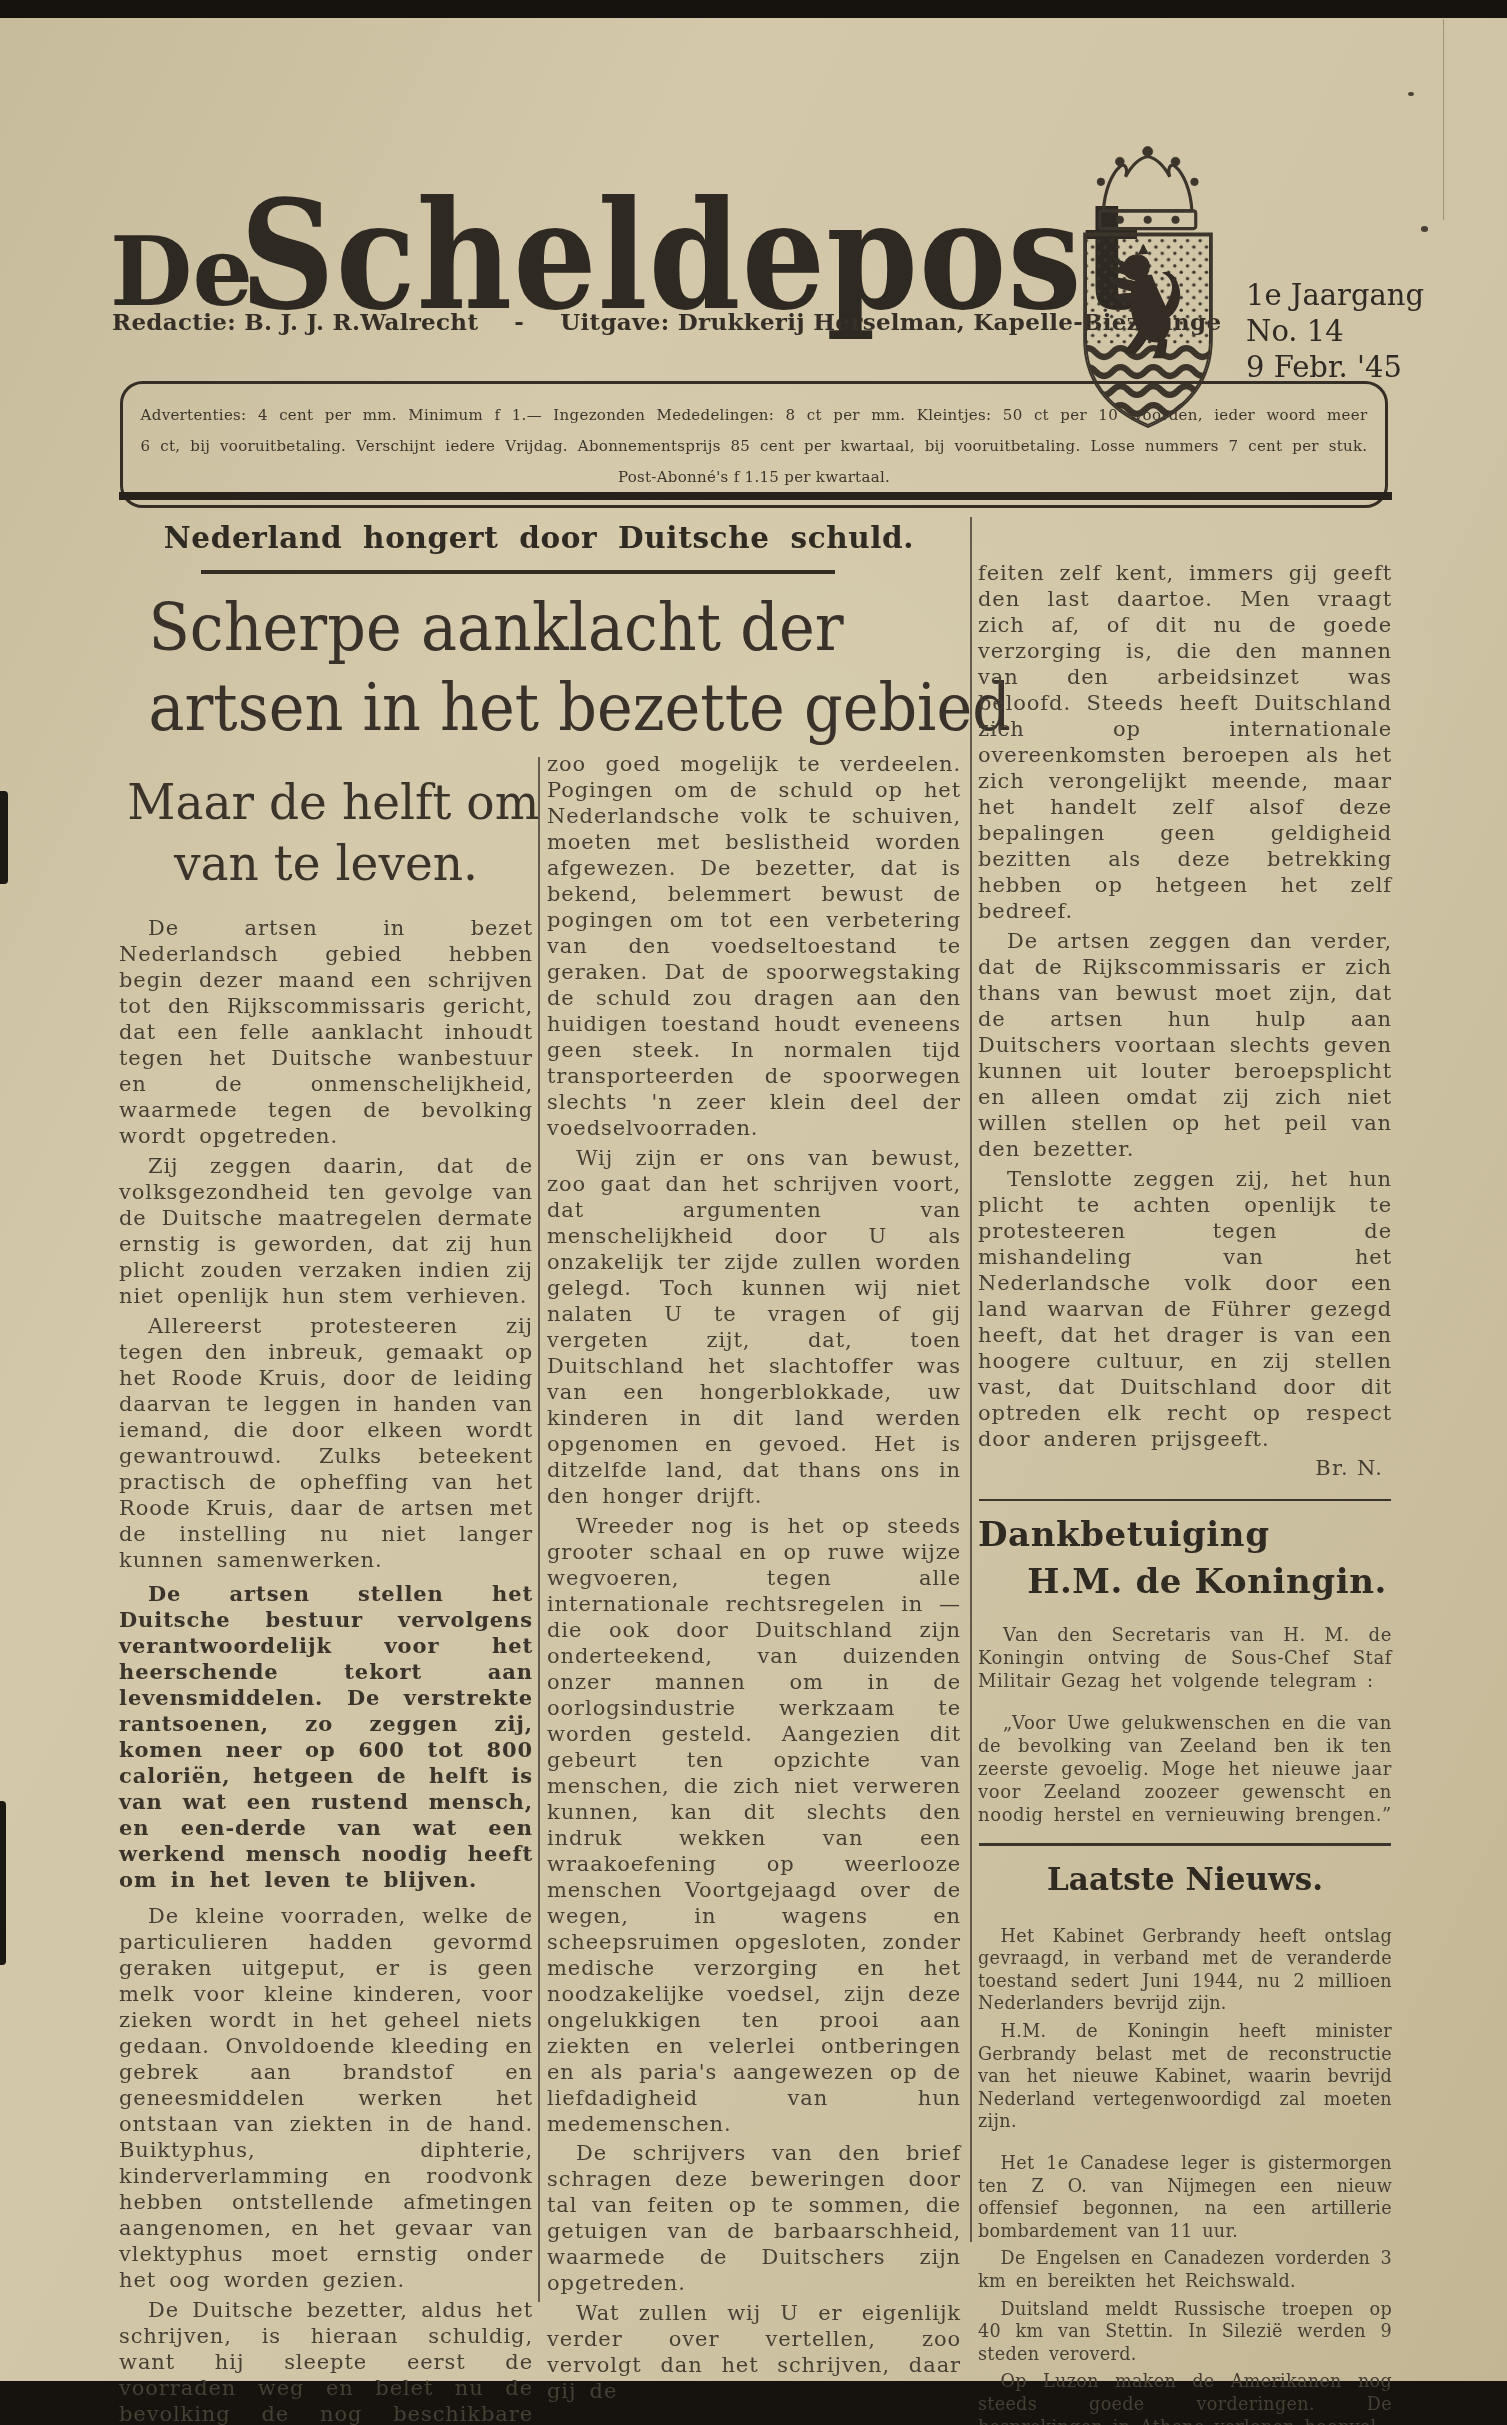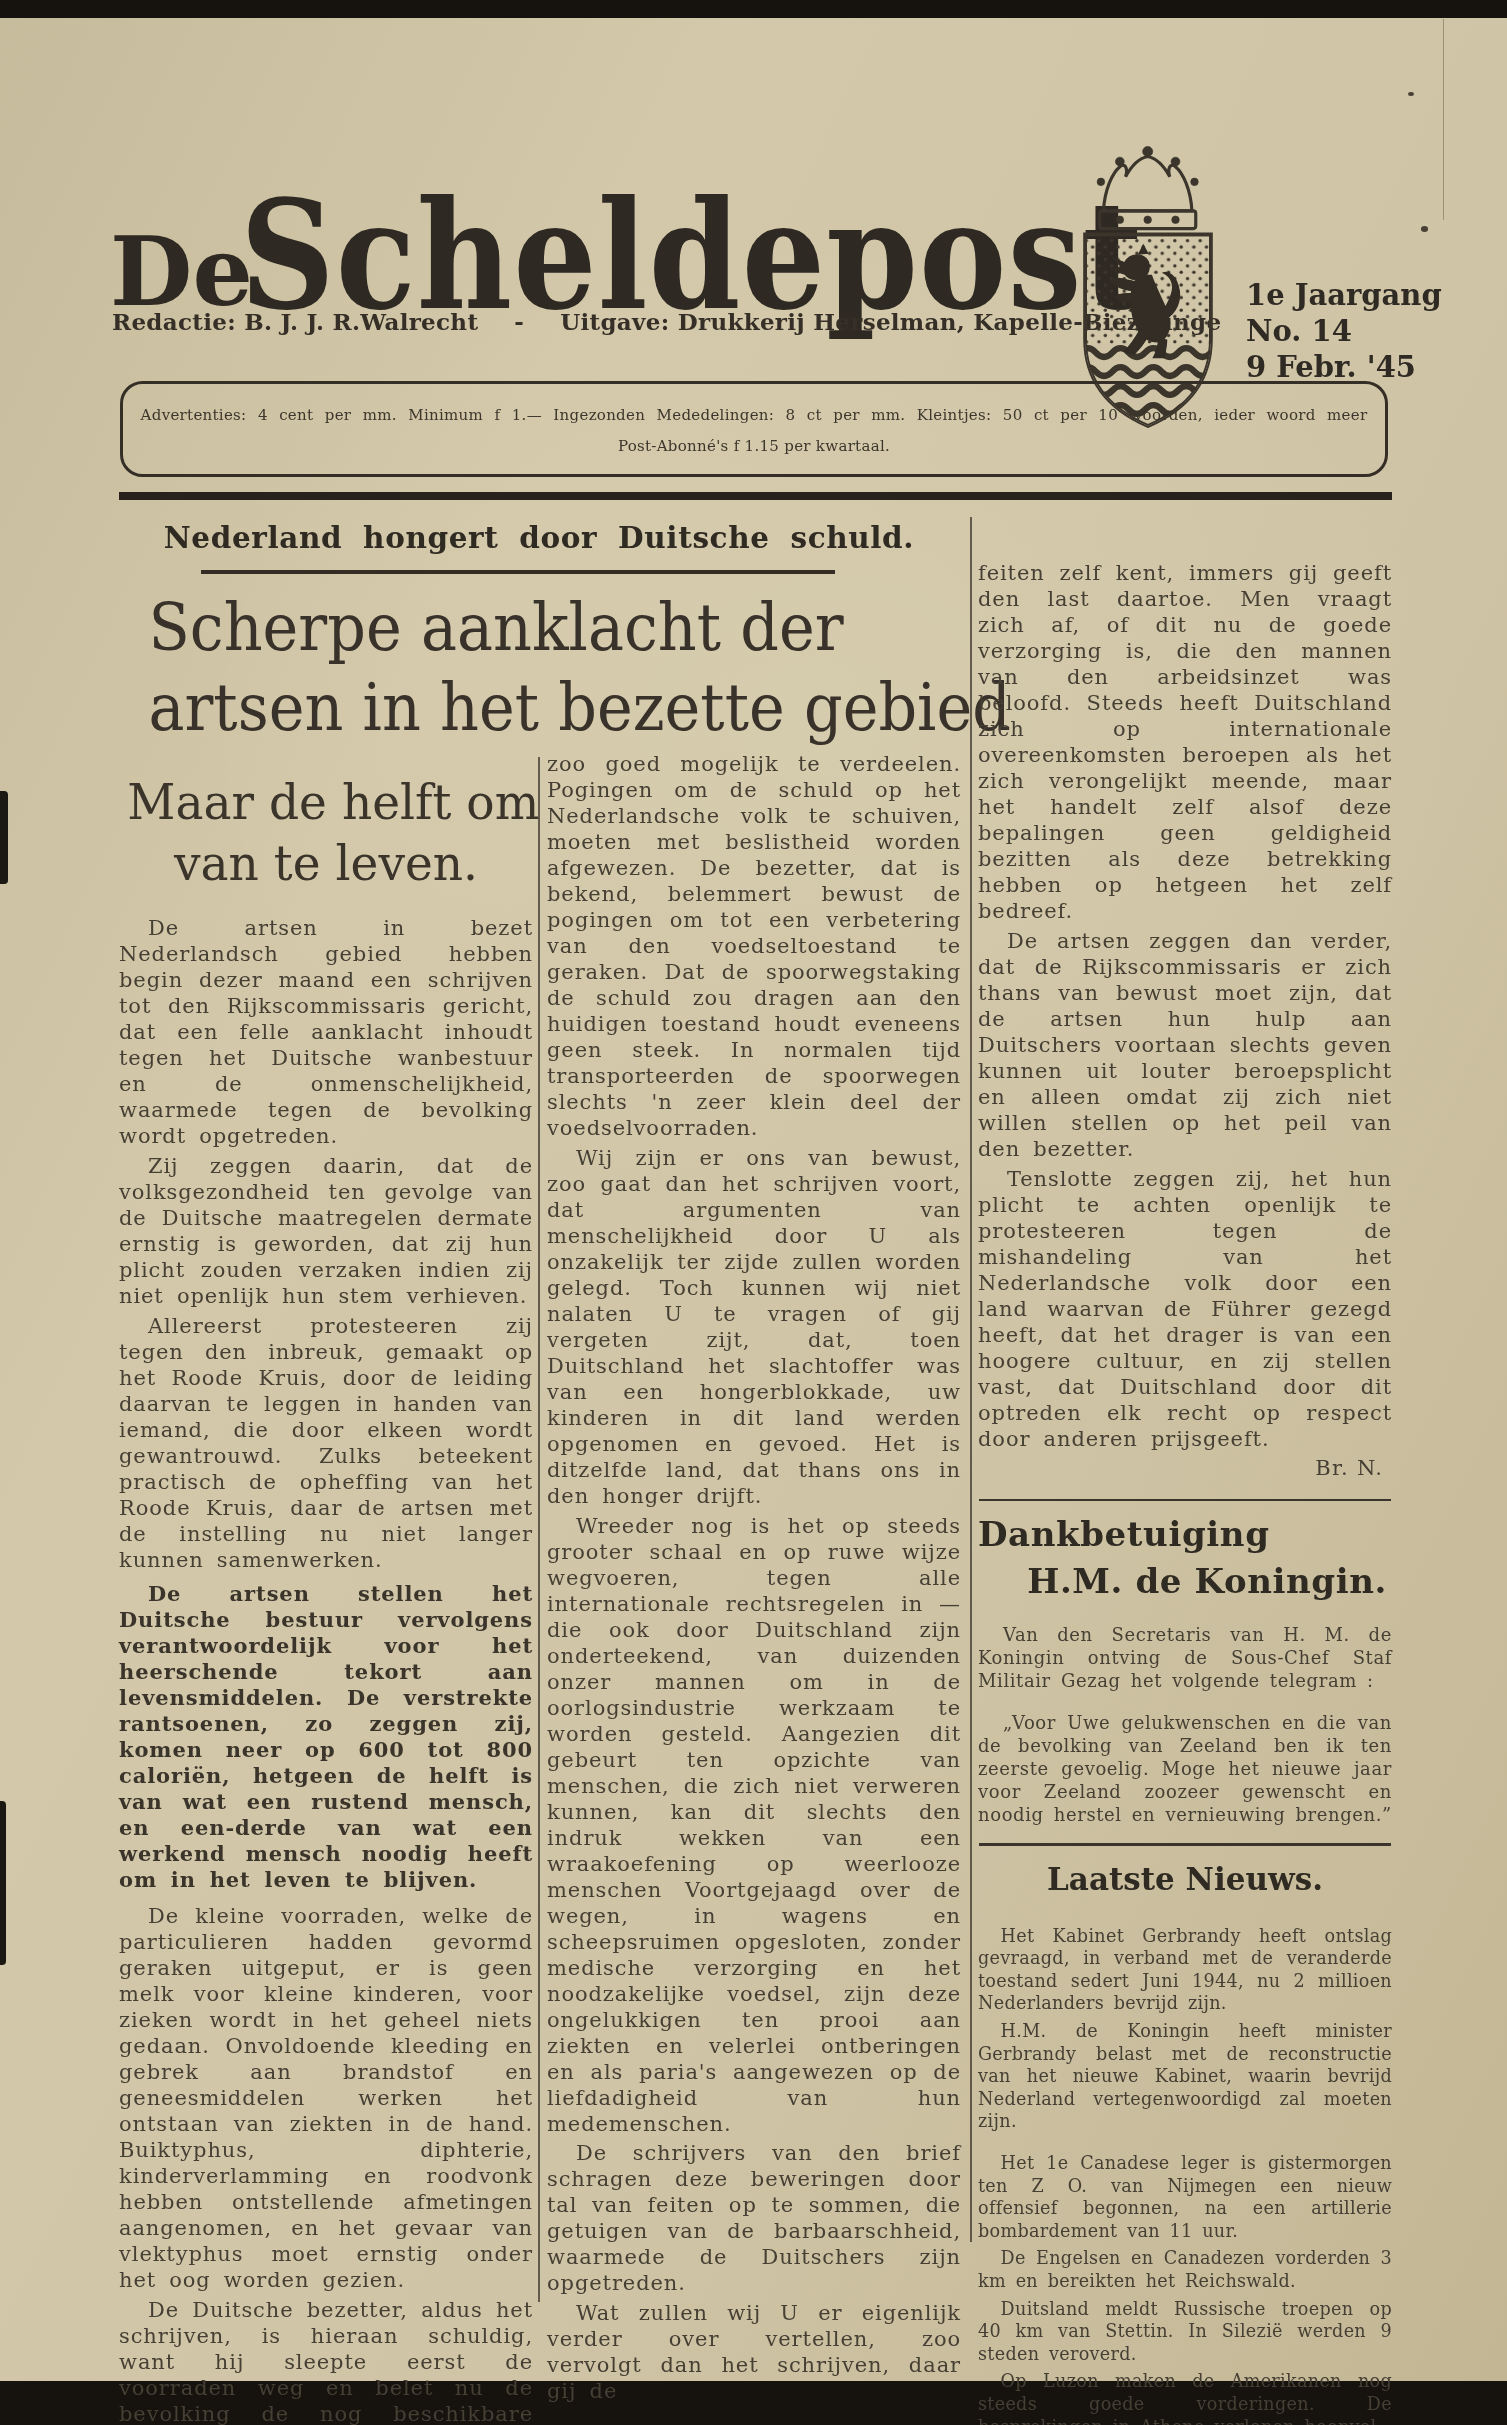--- a/index.html
+++ b/index.html
@@ -24,21 +24,21 @@
   .speck{position:absolute;background:#4a4136;border-radius:50%;}
   #speck-1{left:1408px;top:92px;width:5.6px;height:4.4px;}
   #speck-2{left:1421px;top:226px;width:6.9px;height:5.6px;}
 
   
   #title-de{position:absolute;left:110px;top:224px;font-size:95px;line-height:1;font-weight:bold;color:#2e2922;}
   #title-main{position:absolute;left:240px;top:181px;font-size:149px;line-height:1;font-weight:bold;color:#2e2922;
     transform:scaleX(.88);transform-origin:left top;letter-spacing:1.3px;white-space:nowrap;}
   #byline{position:absolute;left:112px;top:308px;font-size:23px;font-weight:bold;color:#352f27;white-space:nowrap;letter-spacing:0.3px;}
   #byline .sep{display:inline-block;margin:0 36px;}
-  #issue-block{position:absolute;left:1246px;top:277px;font-size:29px;line-height:36px;font-weight:bold;color:#2f2a23;}
+  #issue-block{position:absolute;left:1246px;top:277px;font-size:29px;line-height:36px;font-weight:normal;color:#2f2a23;}
   #crest{position:absolute;left:1064px;top:130px;width:168px;height:313px;}
 
   
   #info-box{
     position:absolute;left:120px;top:381px;width:1268px;box-sizing:border-box;
     border:3.8px solid #342e26;border-radius:22.6px;
     padding:16.3px 17.6px 11.3px;
     font-size:15px;line-height:31px;color:#3d362c;letter-spacing:0.3px;
   }
   .justify-line{text-align:justify;text-align-last:justify;white-space:normal;}
@@ -154,20 +154,21 @@
   </svg>
 
   <div id="issue-block">
     <div>1e Jaargang</div>
     <div>No. 14</div>
     <div>9 Febr. '45</div>
   </div>
 
   <div id="info-box">
     <div class="justify-line">Advertenties: 4 cent per mm. Minimum f 1.— Ingezonden Mededelingen: 8 ct per mm. Kleintjes: 50 ct per 10 woorden, ieder woord meer</div>
+    <div class="justify-line">6 ct, bij vooruitbetaling.  Verschijnt iedere Vrijdag.  Abonnementsprijs 85 cent per kwartaal, bij vooruitbetaling. Losse nummers 7 cent per stuk.</div>
     <div class="center-line">Post-Abonné's f 1.15 per kwartaal.</div>
   </div>
 
   <div id="thick-rule"></div>
 
   <div id="kicker">Nederland hongert door Duitsche schuld.</div>
   <div id="kicker-rule"></div>
   <div id="headline">
     <div class="headline-line">Scherpe aanklacht der</div>
     <div class="headline-line">artsen in het bezette gebied</div>

